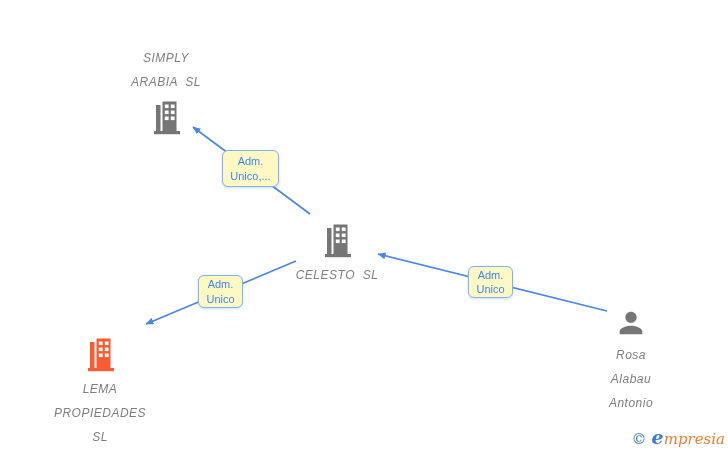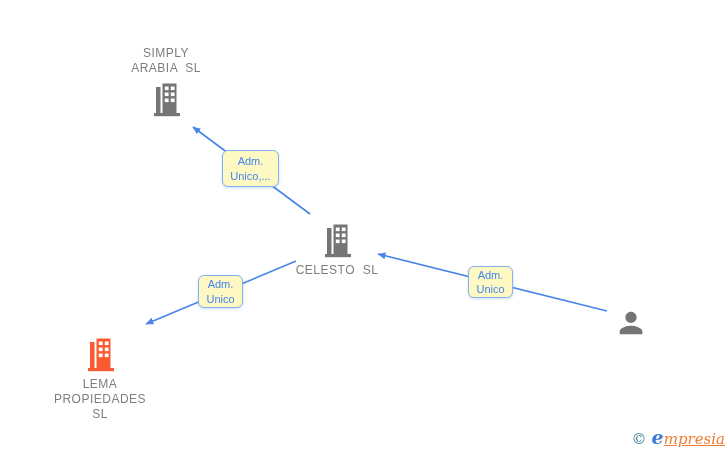--- a/index.html
+++ b/index.html
@@ -22,22 +22,22 @@
   }
   .links{position:absolute;left:0;top:0;width:728px;height:450px;pointer-events:none;}
   .edge-line{stroke:var(--arrow-blue);stroke-width:1.7;fill:none;}
   .arrowhead{fill:var(--arrow-blue);}
   .node{
     position:absolute;display:flex;flex-direction:column;align-items:center;
     cursor:pointer;
   }
   .node-label{
     color:var(--label-gray);
-    font-size:12px;line-height:15px;letter-spacing:.5px;
-    text-align:center;white-space:pre-wrap;
+    font-size:12px;line-height:24px;letter-spacing:.5px;
+    text-align:center;white-space:pre-wrap;font-style:italic;
   }
   .icon{display:block;}
   .company-icon{color:var(--company-gray);}
   .node-lema .company-icon{color:var(--lema-orange);}
   .person-icon{color:var(--company-gray);}
   .win{fill:#ffffff;}
   .gap-above{margin-top:7px;}
   .gap-below{margin-top:5px;}
   .edge-label{
     position:absolute;box-sizing:border-box;
@@ -56,21 +56,21 @@
   .node-celesto{left:277px;top:224px;width:120px;}
   .node-lema{left:35px;top:338px;width:130px;}
   .node-rosa{left:571px;top:306px;width:120px;}
   .watermark{
     position:absolute;right:3px;bottom:2px;
     font-family:"DejaVu Serif",serif;font-style:italic;
     display:flex;align-items:baseline;
   }
   .wm-c{color:var(--wm-teal);font-style:normal;font-size:15px;margin-right:5px;}
   .wm-e{color:var(--wm-blue);font-size:19px;font-weight:bold;line-height:18px;}
-  .wm-rest{color:var(--wm-orange);font-size:15px;text-decoration:underline;}
+  .wm-rest{color:var(--wm-orange);font-size:15px;}
 </style>
 </head>
 <body>
 
 <svg width="0" height="0" style="position:absolute" aria-hidden="true">
   <defs>
     <symbol id="sym-building" viewBox="0 0 32 34">
       <rect x="4" y="30" width="26" height="3.2" fill="currentColor"></rect>
       <rect x="6" y="4" width="4.5" height="26" fill="currentColor"></rect>
       <rect x="12.5" y="0.5" width="14" height="29.5" fill="currentColor"></rect>
@@ -121,20 +121,23 @@
     </svg>
     <div class="node-label gap-below">LEMA
 PROPIEDADES
 SL</div>
   </div>
 
   <div class="node node-rosa">
     <svg class="icon person-icon" width="34" height="34">
       <use href="#sym-person"></use>
     </svg>
+    <div class="node-label" style="margin-top:3px">Rosa
+Alabau
+Antonio</div>
   </div>
 
   <div class="edge-label box-1">
     <span>Adm.
 Unico,...</span>
   </div>
   <div class="edge-label box-2">
     <span>Adm.
 Unico</span>
   </div>

